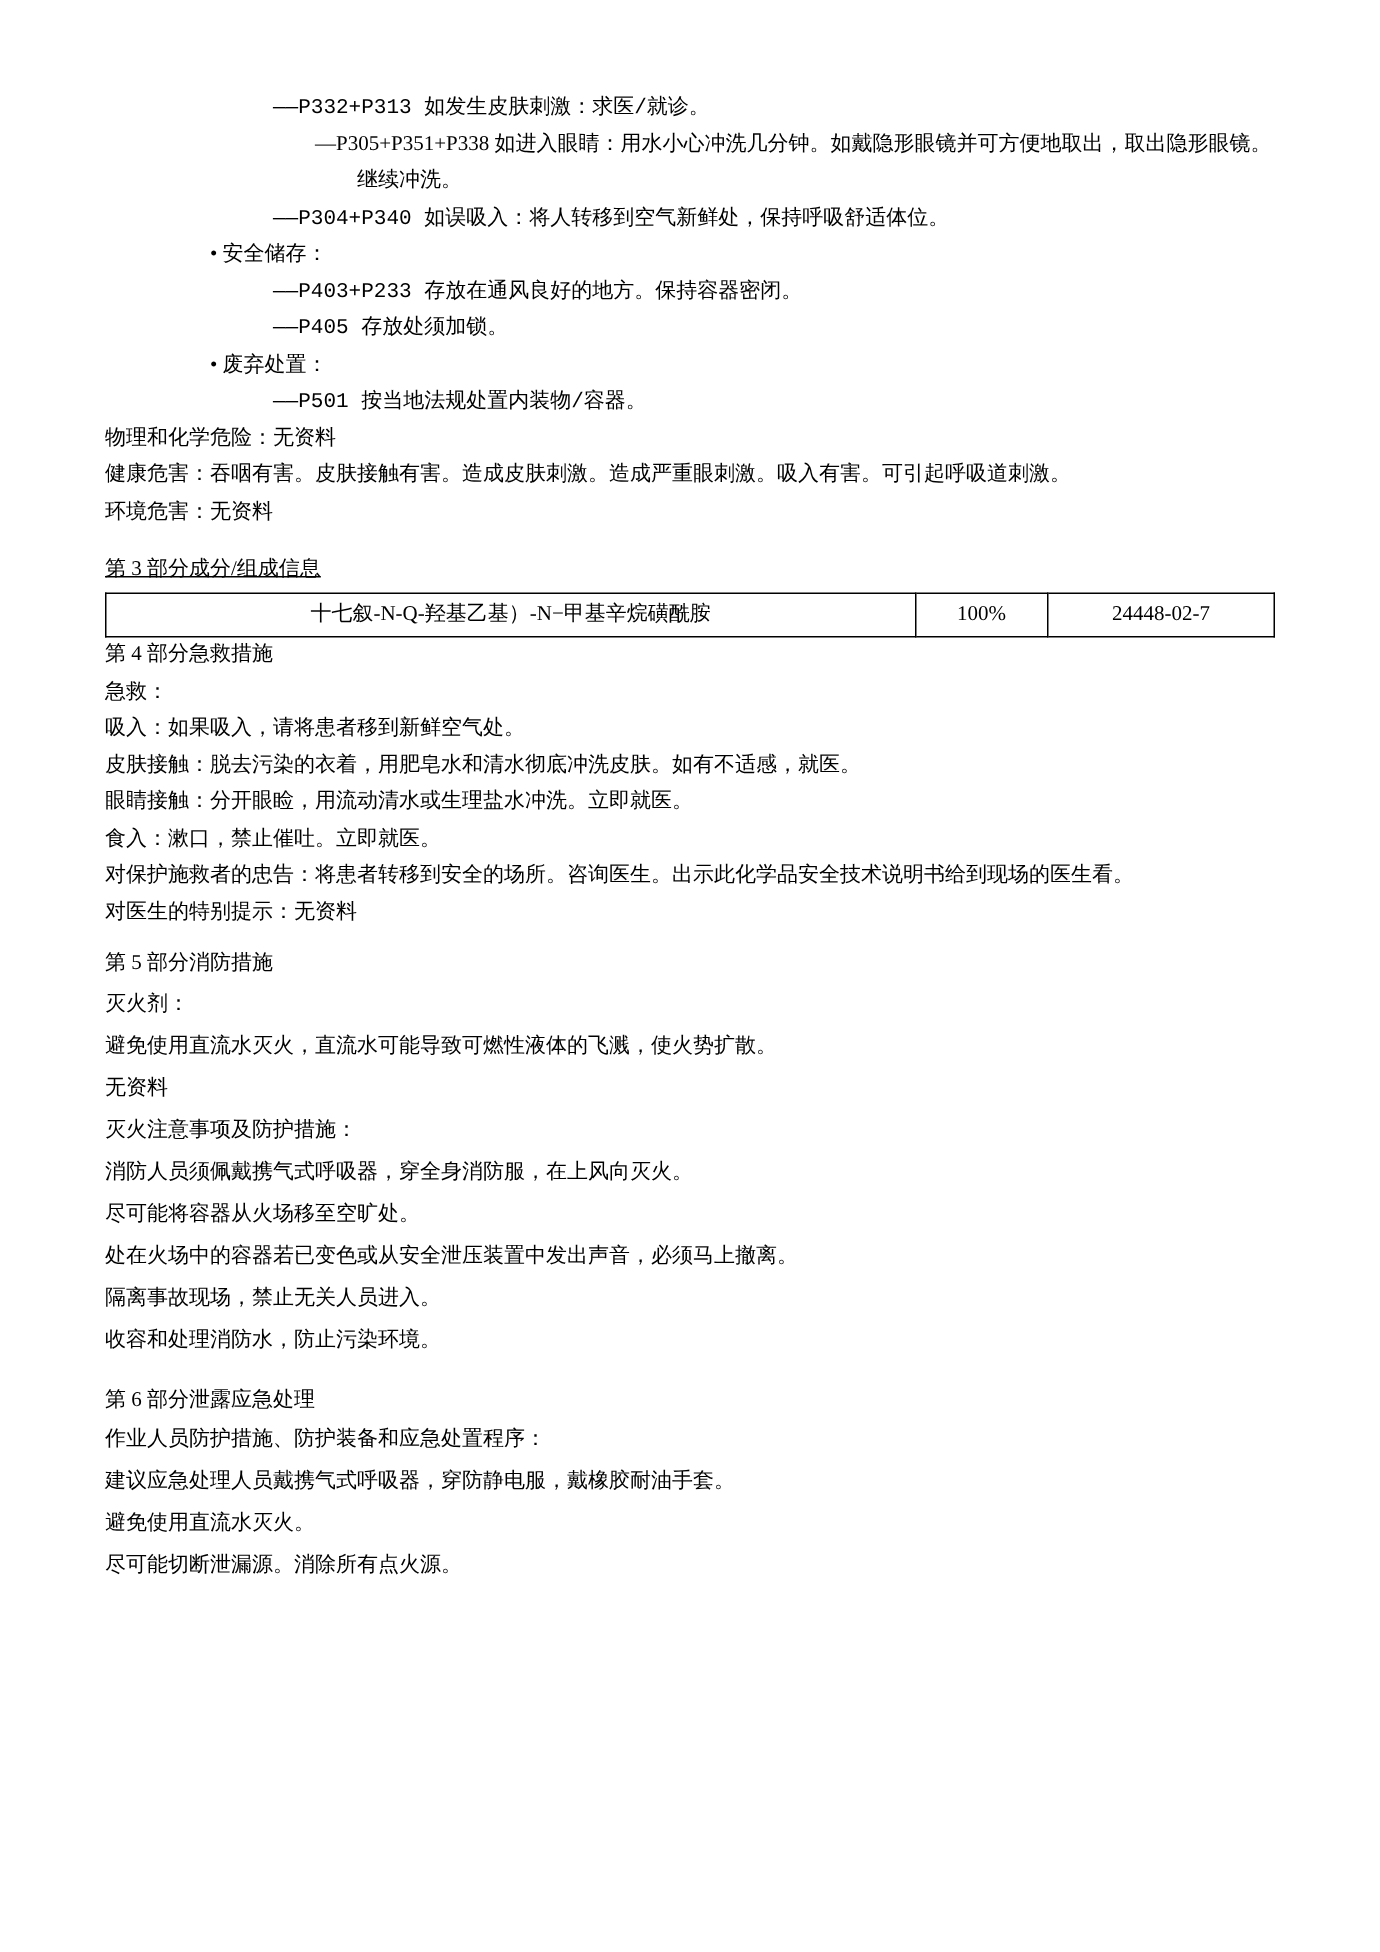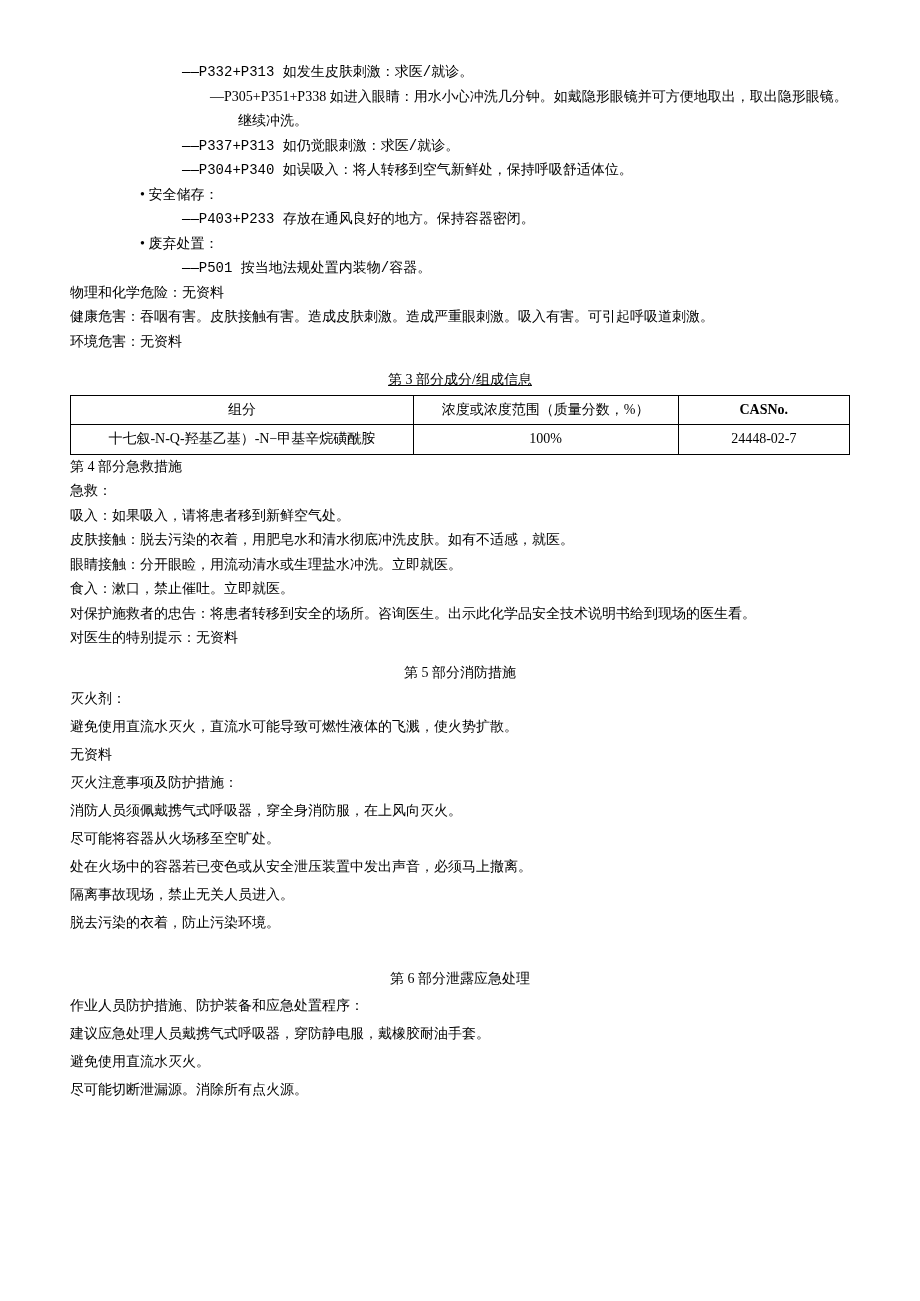--- a/index.html
+++ b/index.html
@@ -10,21 +10,20 @@
     background: #fff;
     margin: 0;
     padding: 60px 70px;
     width: 920px;
     box-sizing: border-box;
   }
   .indent-1 { padding-left: 5em; }
   .indent-2 { padding-left: 8em; font-family: Liberation Mono, monospace; }
   .indent-3 { padding-left: 10em; }
   .section-title {
-    text-align: center;
     margin-top: 10px;
   }
   .section-title.underline {
     text-decoration: underline;
   }
   table {
     border-collapse: collapse;
     width: 100%;
     margin-top: 2px;
     font-size: 14px;
@@ -37,42 +36,37 @@
   }
   .blk { }
   .p { display: block; }
 </style>
 </head>
 <body>
 
 <div>
   <span class="p indent-2">——P332+P313 如发生皮肤刺激：求医/就诊。</span>
   <span class="p indent-3" style="text-indent:-2em;padding-left:12em;">—P305+P351+P338 如进入眼睛：用水小心冲洗几分钟。如戴隐形眼镜并可方便地取出，取出隐形眼镜。继续冲洗。</span>
-  <span class="p indent-2">——P337+P313 如仍觉眼刺激：求医/就诊。</span>
   <span class="p indent-2">——P304+P340 如误吸入：将人转移到空气新鲜处，保持呼吸舒适体位。</span>
 
   <span class="p indent-1">• 安全储存：</span>
   <span class="p indent-2">——P403+P233 存放在通风良好的地方。保持容器密闭。</span>
+  <span class="p indent-2">——P405 存放处须加锁。</span>
 
   <span class="p indent-1">• 废弃处置：</span>
   <span class="p indent-2">——P501 按当地法规处置内装物/容器。</span>
 </div>
 
 <span class="p">物理和化学危险：无资料</span>
 <span class="p">健康危害：吞咽有害。皮肤接触有害。造成皮肤刺激。造成严重眼刺激。吸入有害。可引起呼吸道刺激。</span>
 <span class="p">环境危害：无资料</span>
 
 <div class="section-title underline" style="margin-top:14px;">第 3 部分成分/组成信息</div>
 <table>
   <tbody>
-      <tr>
-    <th style="width:44%;">组分</th>
-    <th style="width:34%;">浓度或浓度范围（质量分数，%）</th>
-    <th style="width:22%;font-family:'Times New Roman',serif;font-weight:bold;">CASNo.</th>
-  </tr>
   <tr>
     <td>十七叙-N-Q-羟基乙基）-N−甲基辛烷磺酰胺</td>
     <td>100%</td>
     <td style="font-family:'Times New Roman',serif;">24448-02-7</td>
   </tr>
 </tbody>
   </table>
 
 <span class="p">第 4 部分急救措施</span>
 <span class="p">急救：</span>
@@ -86,22 +80,22 @@
 <div class="section-title blk">第 5 部分消防措施</div>
 <div class="blk" style="line-height:2.0;">
   <span class="p">灭火剂：</span>
   <span class="p">避免使用直流水灭火，直流水可能导致可燃性液体的飞溅，使火势扩散。</span>
   <span class="p">无资料</span>
   <span class="p">灭火注意事项及防护措施：</span>
   <span class="p">消防人员须佩戴携气式呼吸器，穿全身消防服，在上风向灭火。</span>
   <span class="p">尽可能将容器从火场移至空旷处。</span>
   <span class="p">处在火场中的容器若已变色或从安全泄压装置中发出声音，必须马上撤离。</span>
   <span class="p">隔离事故现场，禁止无关人员进入。</span>
-  <span class="p">脱去污染的衣着，防止污染环境。</span>
+  <span class="p">收容和处理消防水，防止污染环境。</span>
 </div>
 
-<div class="section-title" style="margin-top:30px;">第 6 部分泄露应急处理</div>
+<div class="section-title" style="margin-top:14px;">第 6 部分泄露应急处理</div>
 <div style="line-height:2.0;">
   <span class="p">作业人员防护措施、防护装备和应急处置程序：</span>
   <span class="p">建议应急处理人员戴携气式呼吸器，穿防静电服，戴橡胶耐油手套。</span>
   <span class="p">避免使用直流水灭火。</span>
   <span class="p">尽可能切断泄漏源。消除所有点火源。</span>
 </div>
 
 </body></html>

